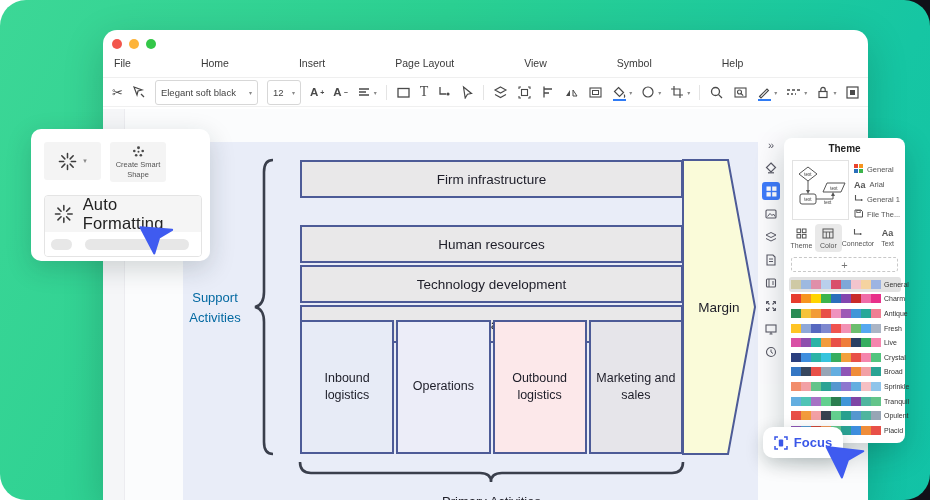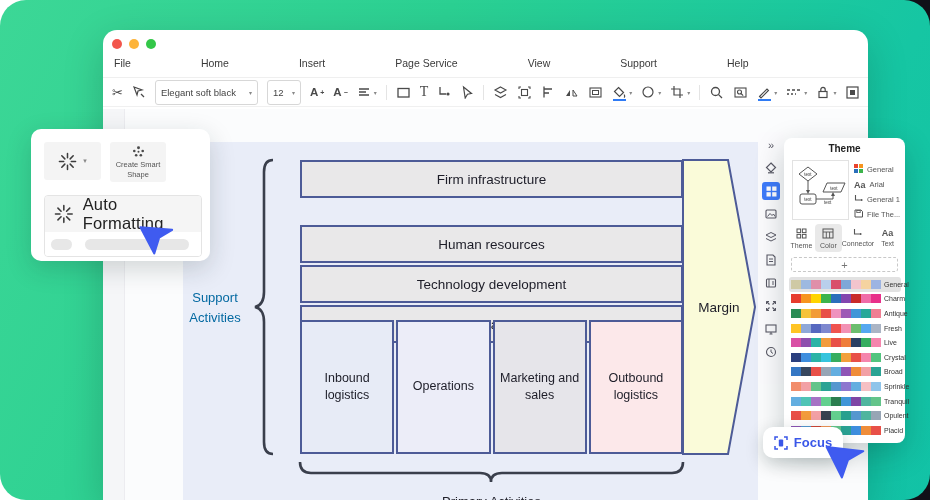--- a/index.html
+++ b/index.html
@@ -123,23 +123,23 @@
   <div class="window">
     <div class="titlebar">
       <div class="tl" id="tl0" style="background: rgb(242, 86, 77);"></div>
       <div class="tl" id="tl1" style="background: rgb(253, 180, 58);"></div>
       <div class="tl" id="tl2" style="background: rgb(51, 199, 72);"></div>
     </div>
     <div class="menubar" id="menubar">
         <span class="mi">File</span>
         <span class="mi">Home</span>
         <span class="mi">Insert</span>
-        <span class="mi">Page Service</span>
+        <span class="mi">Page Layout</span>
         <span class="mi">View</span>
-        <span class="mi">Support</span>
+        <span class="mi">Symbol</span>
         <span class="mi">Help</span>
       </div>
 
     <div class="toolbar">
       <span class="tb">
           <span class="glyph">✂</span>
         </span>
       <span class="tb">
         <svg width="14" height="14" viewBox="0 0 14 14">
             <path d="M2 2l8 3-4 1-1 4z" fill="none" stroke="#4a4a4a" stroke-width="1.2"></path>
@@ -287,22 +287,22 @@
 
         <div class="rows-wrap" id="rowsWrap">
             <div class="vrow" style="background: rgb(233, 232, 233); border-color: rgb(77, 91, 151);">Firm infrastructure</div>
             <div class="vrow" style="background: rgb(233, 232, 233); border-color: rgb(77, 91, 151); margin-top: 25px;">Human resources</div>
             <div class="vrow" style="background: rgb(233, 232, 233); border-color: rgb(77, 91, 151);">Technology development</div>
             <div class="vrow" style="background: rgb(233, 232, 233); border-color: rgb(77, 91, 151);">Formatting</div>
           </div>
         <div class="cols-wrap" id="colsWrap">
             <div class="vcol" style="background: rgb(231, 235, 246); border-color: rgb(77, 91, 151);">Inbound logistics</div>
             <div class="vcol" style="background: rgb(236, 237, 248); border-color: rgb(77, 91, 151);">Operations</div>
+            <div class="vcol" style="background: rgb(252, 232, 234); border-color: rgb(77, 91, 151);">Outbound logistics</div>
             <div class="vcol" style="background: rgb(230, 229, 234); border-color: rgb(77, 91, 151);">Marketing and sales</div>
-            <div class="vcol" style="background: rgb(252, 232, 234); border-color: rgb(77, 91, 151);">Outbound logistics</div>
           </div>
 
         <div class="support-label">Support Activities</div>
         <div class="primary-label">Primary Activities</div>
       </div>
     </div>
   </div>
 
   <div class="smart-card">
     <div class="sc-row">

